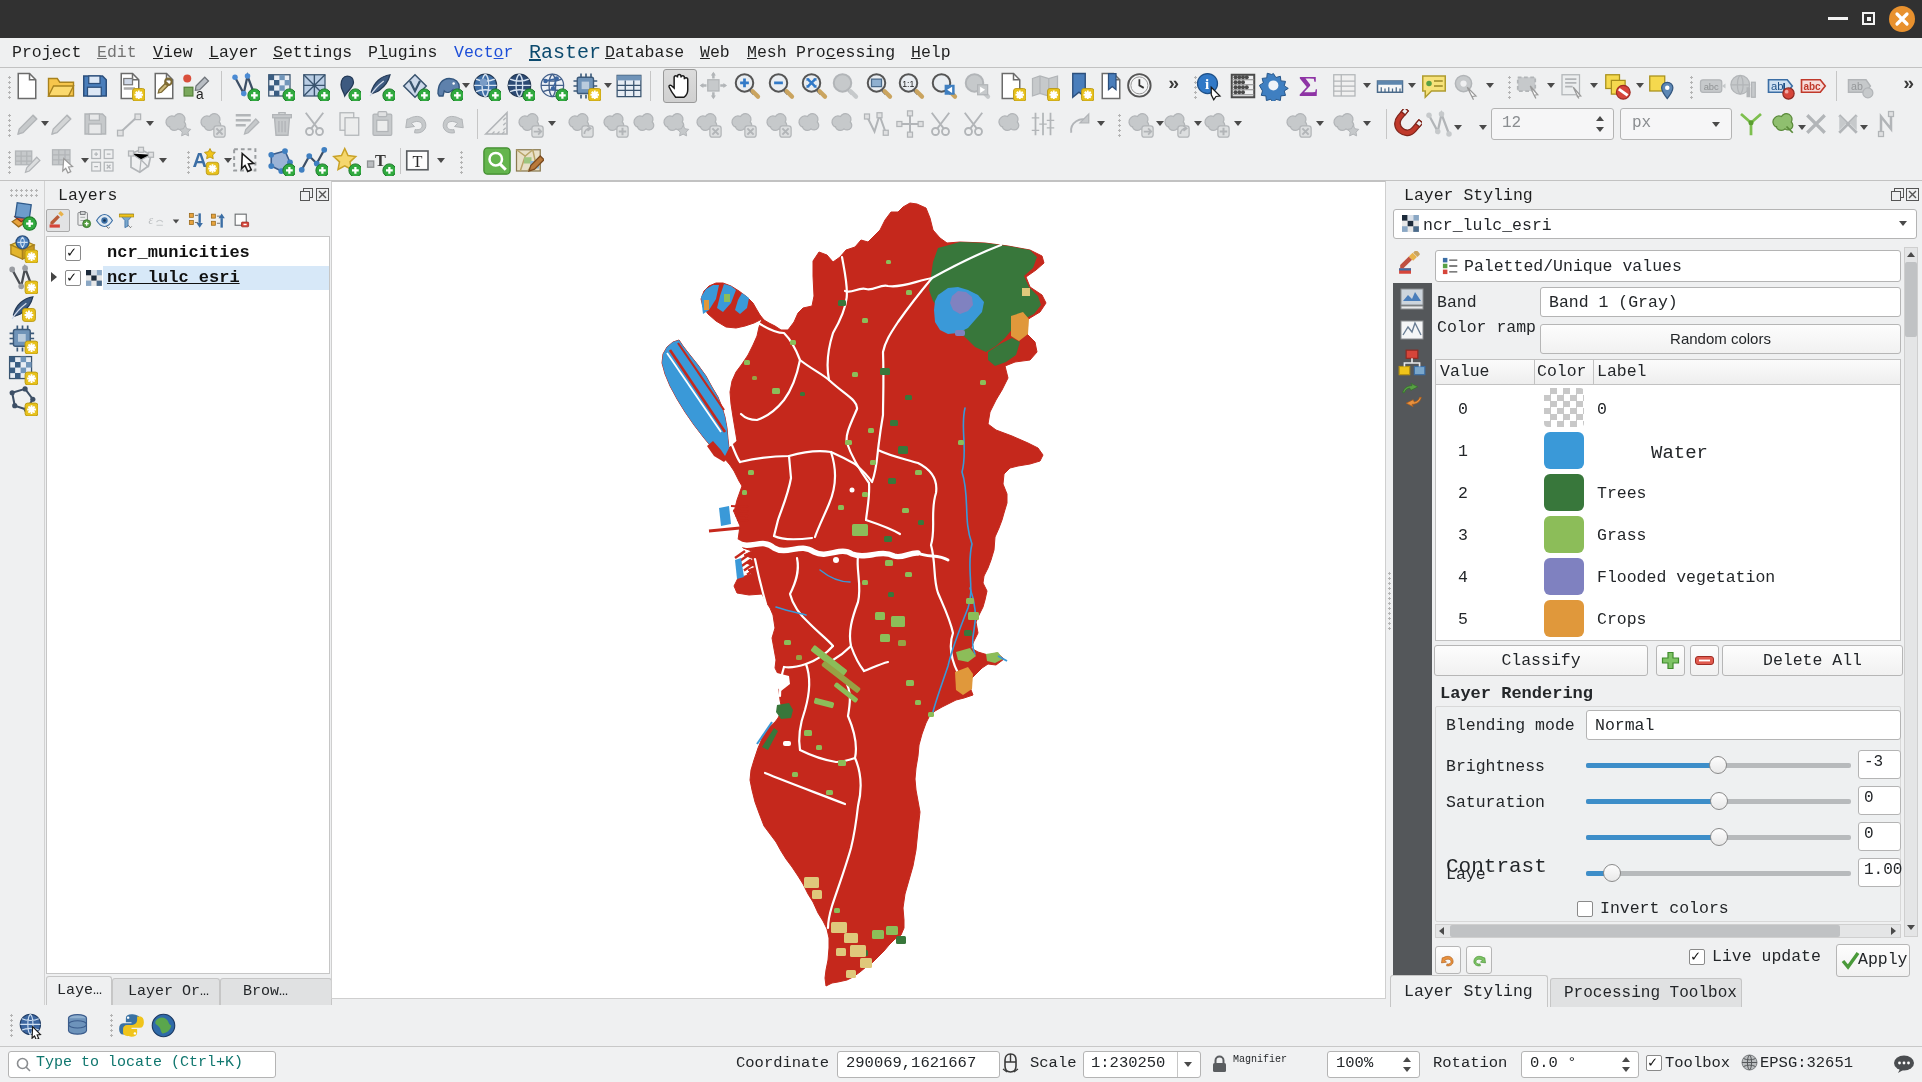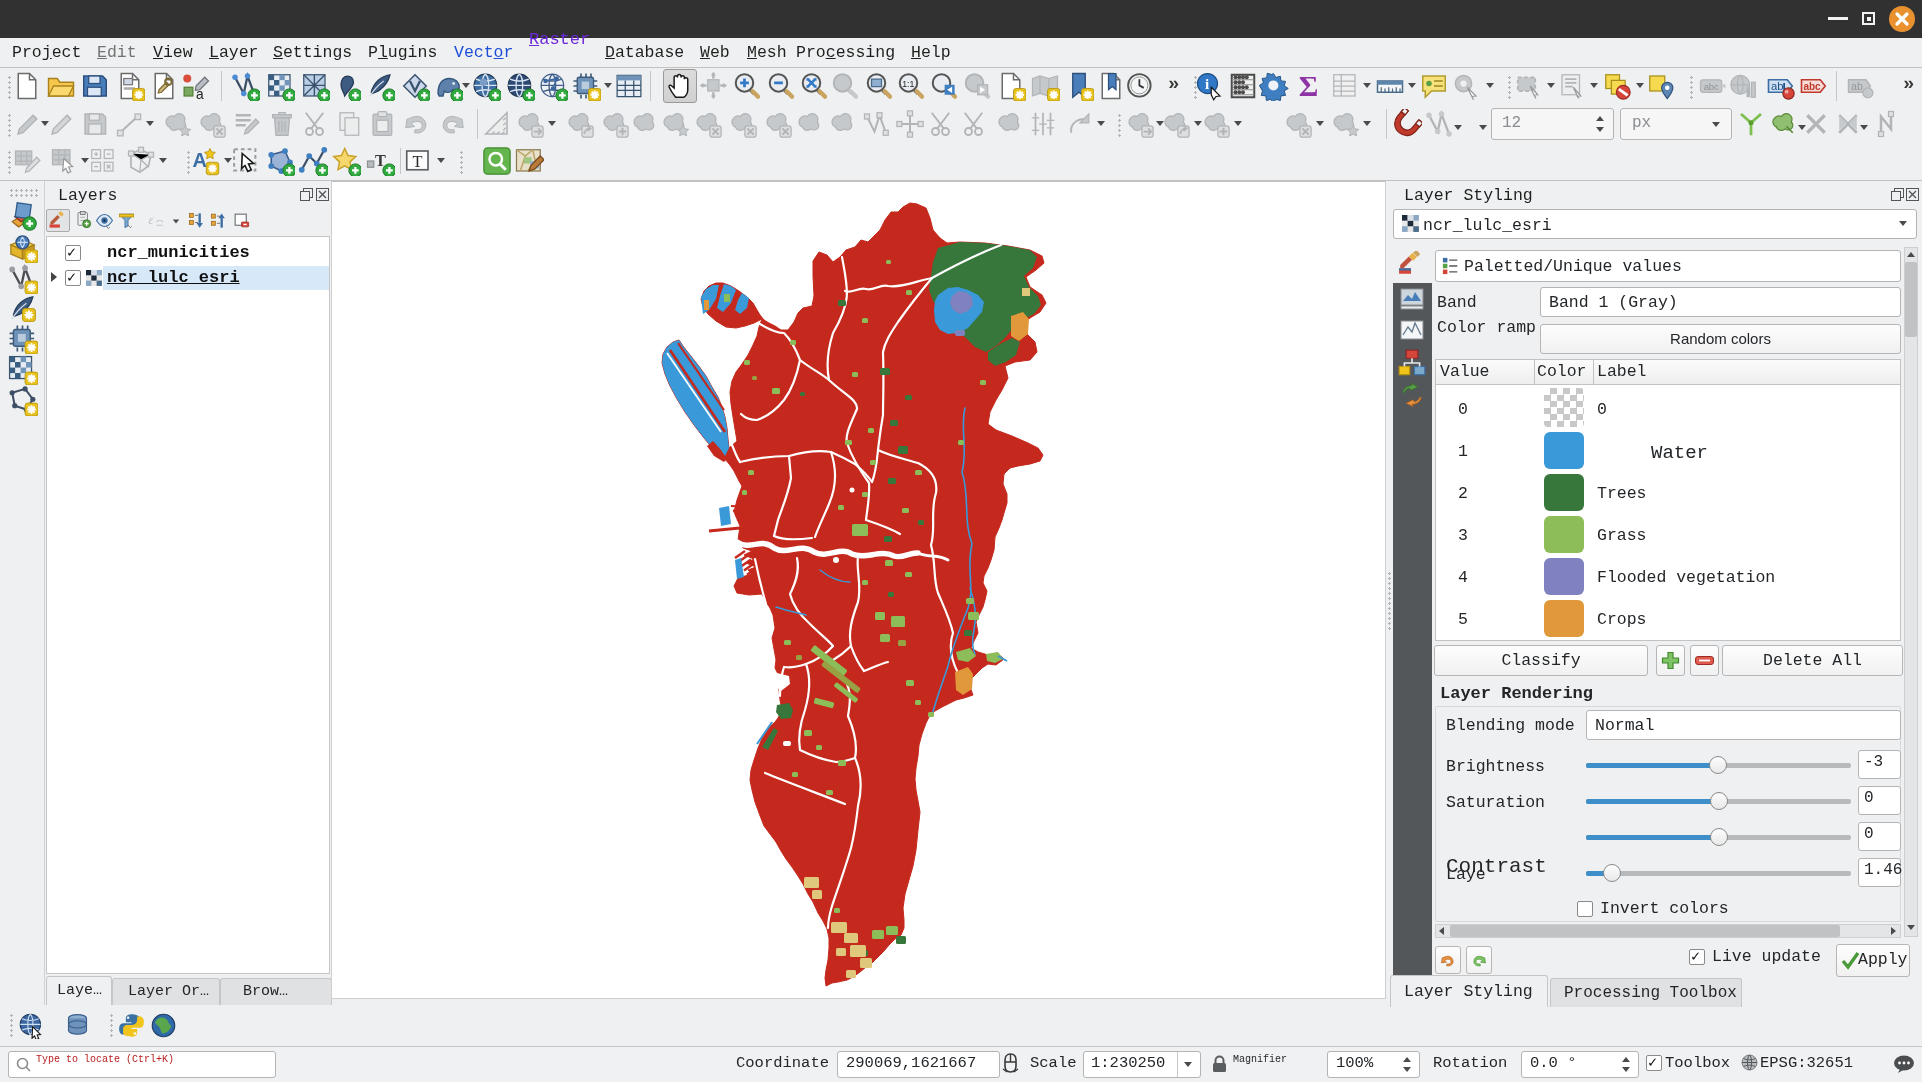--- a/index.html
+++ b/index.html
@@ -25,21 +25,21 @@
       <path d="M9 9l10 10M19 9L9 19" stroke="#fff" stroke-width="3.2" stroke-linecap="round"></path>
     </svg>
 <div class="ab" style="left:0px;top:38px;width:1922px;height:30px;background:#eff0f1;border-bottom:1px solid #c2c2c2"></div>
 <div class="ab" style="left:12px;top:43px;white-space:pre;font-size:16.5px;color:#1f1f1f">Pro<u>j</u>ect</div>
 <div class="ab" style="left:97px;top:43px;white-space:pre;font-size:16.5px;color:#737373"><u>E</u>dit</div>
 <div class="ab" style="left:153px;top:43px;white-space:pre;font-size:16.5px;color:#1f1f1f"><u>V</u>iew</div>
 <div class="ab" style="left:209px;top:43px;white-space:pre;font-size:16.5px;color:#1f1f1f"><u>L</u>ayer</div>
 <div class="ab" style="left:273px;top:43px;white-space:pre;font-size:16.5px;color:#1f1f1f"><u>S</u>ettings</div>
 <div class="ab" style="left:368px;top:43px;white-space:pre;font-size:16.5px;color:#1f1f1f">P<u>l</u>ugins</div>
 <div class="ab" style="left:454px;top:43px;white-space:pre;font-size:16.5px;color:#1d4ed8">Vect<u>o</u>r</div>
-<div class="ab" style="left:529px;top:30px;white-space:pre;font-size:17px;color:#6d28d9"><u>R</u>aster</div>
+<div class="ab" style="left:529px;top:41px;white-space:pre;font-size:20px;color:#0c4a6e"><u>R</u>aster</div>
 <div class="ab" style="left:605px;top:43px;white-space:pre;font-size:16.5px;color:#1f1f1f"><u>D</u>atabase</div>
 <div class="ab" style="left:700px;top:43px;white-space:pre;font-size:16.5px;color:#1f1f1f"><u>W</u>eb</div>
 <div class="ab" style="left:747px;top:43px;white-space:pre;font-size:16.5px;color:#1f1f1f"><u>M</u>esh</div>
 <div class="ab" style="left:796px;top:43px;white-space:pre;font-size:16.5px;color:#1f1f1f">Pro<u>c</u>essing</div>
 <div class="ab" style="left:911px;top:43px;white-space:pre;font-size:16.5px;color:#1f1f1f"><u>H</u>elp</div>
 <div class="ab" style="left:0px;top:68px;width:1922px;height:38px;background:#eff0f1"></div>
 <div class="ab" style="left:0px;top:106px;width:1922px;height:38px;background:#eff0f1"></div>
 <div class="ab" style="left:0px;top:144px;width:1922px;height:37px;background:#eff0f1;border-bottom:1px solid #c2c2c2"></div>
 <div class="ab dots" style="left:6px;top:74px;width:7px;height:26px;"></div>
 <svg class="ab" style="left:12.0px;top:71px;" width="30" height="30" viewBox="0 0 24 24">
@@ -837,21 +837,21 @@
       <circle cx="12" cy="12" r="10" fill="#2f6aa8"></circle>
       <path d="M5 8c2-3 6-4 9-2s2 5 5 6c-1 4-4 7-8 7-2-2-1-4-3-6S4 11 5 8z" fill="#5aa64c"></path>
       <circle cx="12" cy="12" r="10" fill="none" stroke="#1d3a63" stroke-width="1"></circle>
     </svg>
 <div class="ab" style="left:0px;top:1046px;width:1922px;height:36px;background:#f0f1f2;border-top:1px solid #c8c8c8"></div>
 <div class="ab inp" style="left:8px;top:1051px;width:268px;height:27px;"></div>
 <svg class="ab" style="left:16px;top:1057px;" width="15" height="15" viewBox="0 0 15 15">
       <circle cx="6.5" cy="6.5" r="5" fill="none" stroke="#8a8d90" stroke-width="1.6"></circle>
       <path d="M10 10l4 4" stroke="#8a8d90" stroke-width="1.6"></path>
     </svg>
-<div class="ab" style="left:36px;top:1054px;white-space:pre;color:#b91c1c;font-size:10px">Type to locate (Ctrl+K)</div>
+<div class="ab" style="left:36px;top:1054px;white-space:pre;color:#0f766e;font-size:15px">Type to locate (Ctrl+K)</div>
 <div class="ab" style="left:736px;top:1054px;white-space:pre;font-size:15.5px">Coordinate</div>
 <div class="ab inp" style="left:837px;top:1051px;width:163px;height:27px;"></div>
 <div class="ab" style="left:846px;top:1054px;white-space:pre;font-size:15.5px">290069,1621667</div>
 <svg class="ab" style="left:1002px;top:1053px;" width="17" height="20" viewBox="0 0 17 20">
       <path d="M8.5 1C5 1 3 3.5 3 7v6c0 3.5 2 6 5.5 6S14 16.5 14 13V7c0-3.5-2-6-5.5-6z" fill="none" stroke="#3a3a3a" stroke-width="1.6"></path>
       <path d="M8.5 1v8M3 9h11" stroke="#3a3a3a" stroke-width="1.4"></path>
       <path d="M1 16l4 3M16 16l-4 3" stroke="#3a3a3a" stroke-width="1.2"></path>
     </svg>
 <div class="ab" style="left:1030px;top:1054px;white-space:pre;font-size:15.5px">Scale</div>
 <div class="ab inp" style="left:1083px;top:1051px;width:118px;height:27px;"></div>
@@ -1158,21 +1158,21 @@
 <div class="ab" style="left:1586px;top:835px;width:265px;height:5px;background:#b7babc;border-radius:2px"></div>
 <div class="ab" style="left:1586px;top:835px;width:133px;height:5px;background:#3d8ec9;border-radius:2px"></div>
 <div class="ab" style="left:1710px;top:828px;width:18px;height:18px;border-radius:50%;background:linear-gradient(#fdfdfd,#e8e8e8);border:1px solid #8a8a8a"></div>
 <div class="ab inp" style="left:1858px;top:822px;width:43px;height:29px;"></div>
 <div class="ab" style="left:1864px;top:825px;white-space:pre;font-size:16px">0</div>
 <div class="ab" style="left:1446px;top:865px;white-space:pre;font-size:16.5px">Laye</div>
 <div class="ab" style="left:1586px;top:871px;width:265px;height:5px;background:#b7babc;border-radius:2px"></div>
 <div class="ab" style="left:1586px;top:871px;width:26px;height:5px;background:#3d8ec9;border-radius:2px"></div>
 <div class="ab" style="left:1603px;top:864px;width:18px;height:18px;border-radius:50%;background:linear-gradient(#fdfdfd,#e8e8e8);border:1px solid #8a8a8a"></div>
 <div class="ab inp" style="left:1858px;top:858px;width:43px;height:29px;"></div>
-<div class="ab" style="left:1864px;top:861px;white-space:pre;font-size:16px">1.46</div>
+<div class="ab" style="left:1864px;top:861px;white-space:pre;font-size:16px">1.00</div>
 <div class="ab cb" style="left:1577px;top:901px;width:16px;height:16px;"></div>
 <div class="ab" style="left:1600px;top:899px;white-space:pre;font-size:16.5px">Invert colors</div>
 <div class="ab" style="left:1435px;top:924px;width:466px;height:14px;background:#e4e5e6;border:1px solid #cfcfcf"></div>
 <div class="ab" style="left:1439px;top:927px;width:0;height:0;border-top:4px solid transparent;border-bottom:4px solid transparent;border-right:5px solid #4a4a4a"></div>
 <div class="ab" style="left:1891px;top:927px;width:0;height:0;border-top:4px solid transparent;border-bottom:4px solid transparent;border-left:5px solid #4a4a4a"></div>
 <div class="ab" style="left:1450px;top:925px;width:390px;height:12px;background:#c0c2c4;border-radius:2px"></div>
 <div class="ab btn" style="left:1435px;top:946px;width:26px;height:28px;"></div>
 <svg class="ab" style="left:1439px;top:952px;" width="18" height="16" viewBox="0 0 24 22">
       <path d="M5 8c7-4 13-2 14 4 .8 5-4 8-9 7l.5-2.6c3.5.8 6-1 5.6-3.6C15.6 9.6 11 9 7.5 11.5L10 14l-7 1 1-7z" fill="#e8913d" stroke="#a85a1a" stroke-width="0.8"></path>
     </svg>

